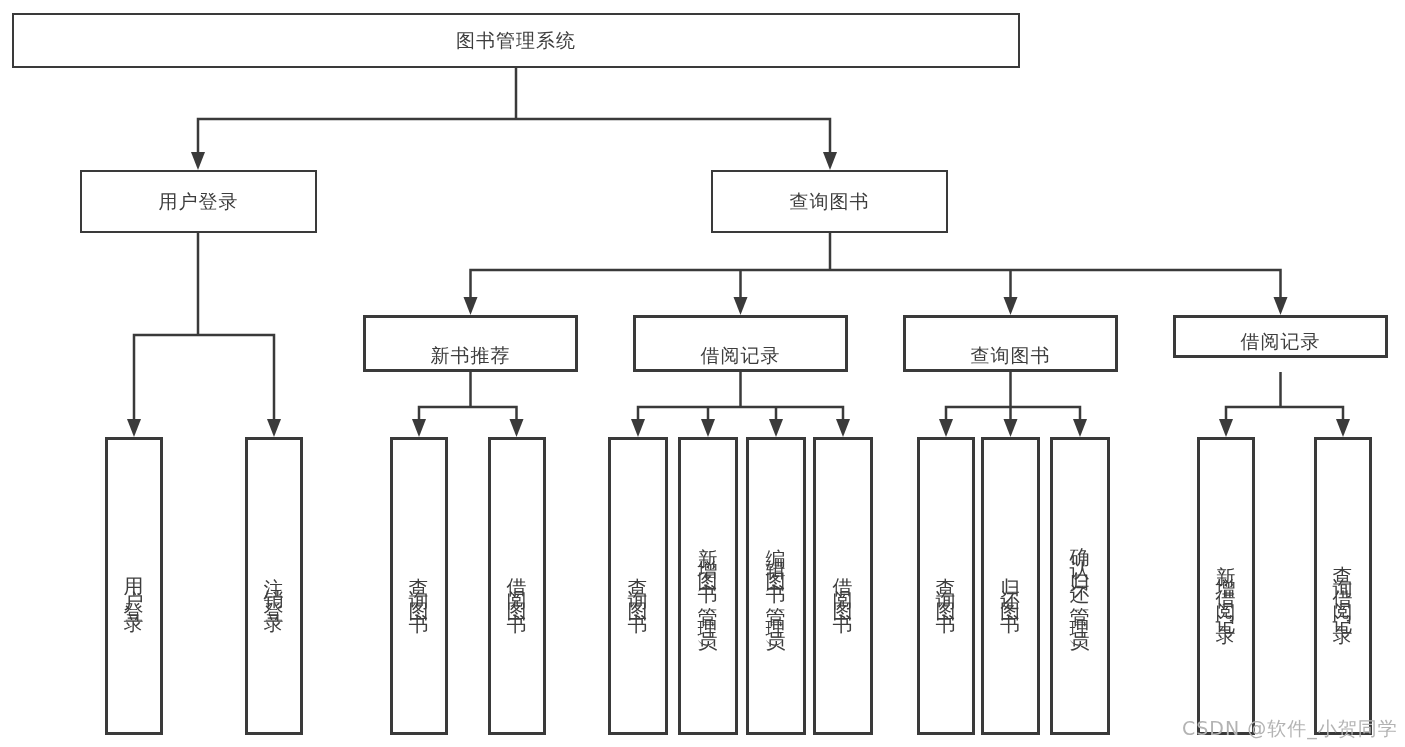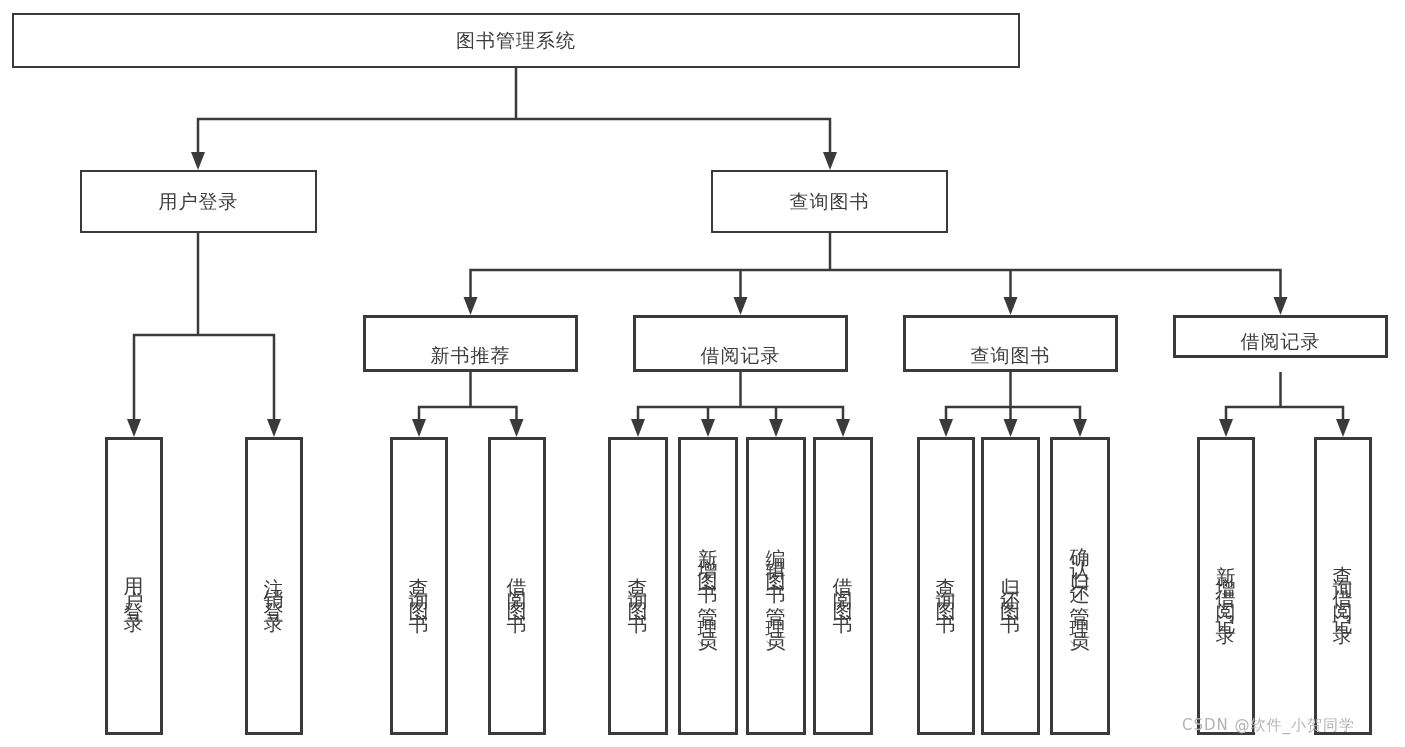--- a/index.html
+++ b/index.html
@@ -35,21 +35,21 @@
     text-orientation:mixed;
     font-size:20px;
     line-height:1;
     letter-spacing:12px;
     color:#3d3d3d;
     white-space:nowrap;
   }
   #watermark{
     position:absolute;
     left:1182px;top:716px;
-    font-size:15px;
+    font-size:19px;
     color:#b3b3b3;
     letter-spacing:1px;
     white-space:nowrap;
     text-align:right;
   }
 </style>
 </head>
 <body>
 
 <div id="stage">

